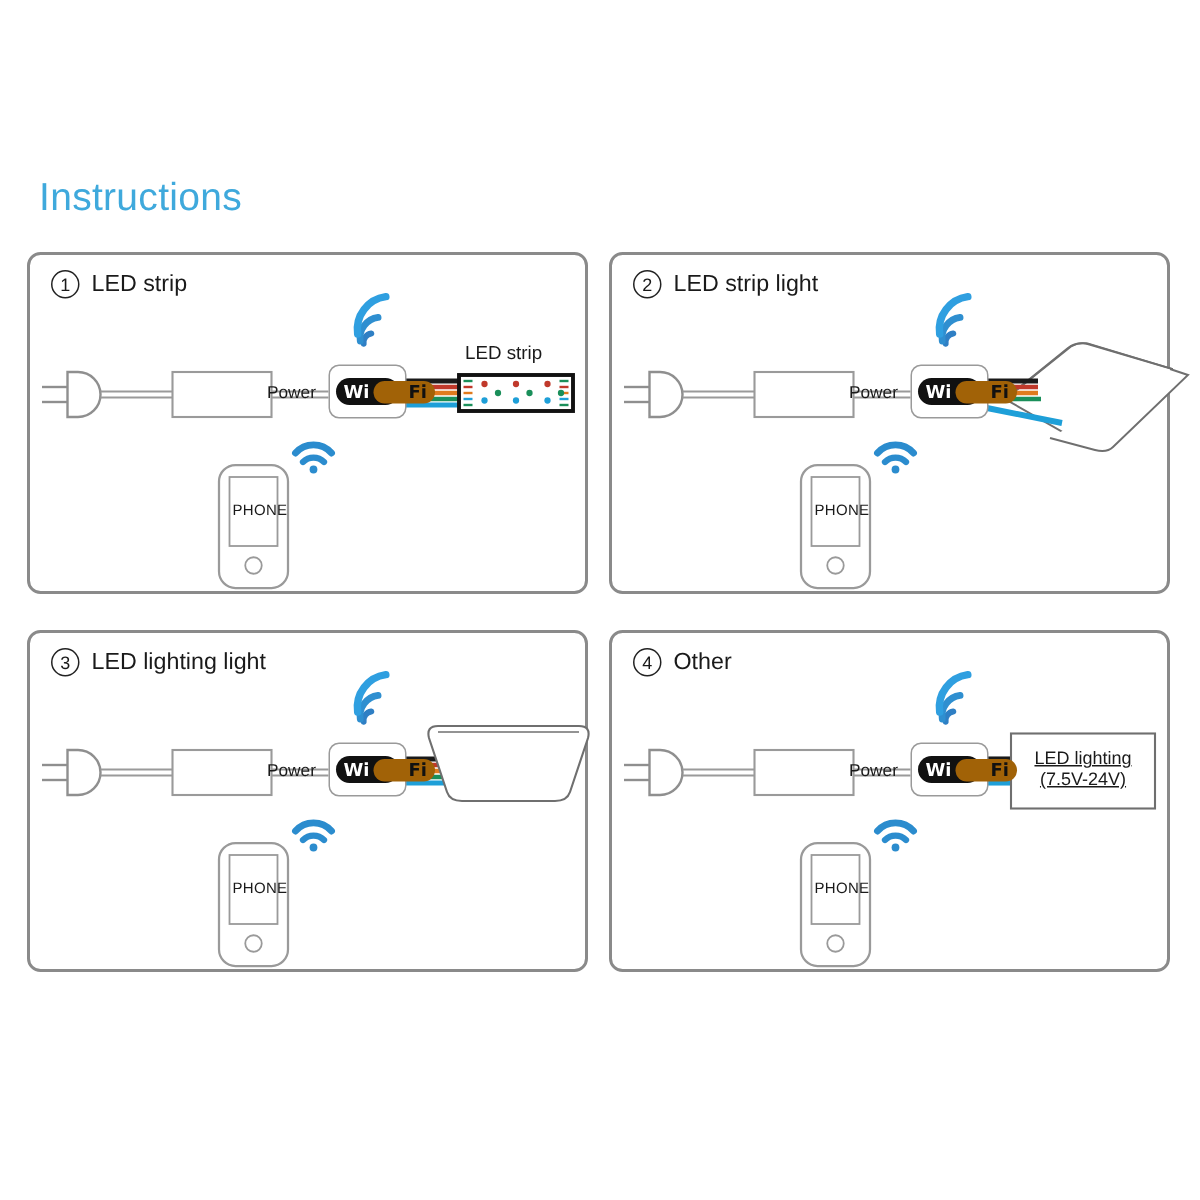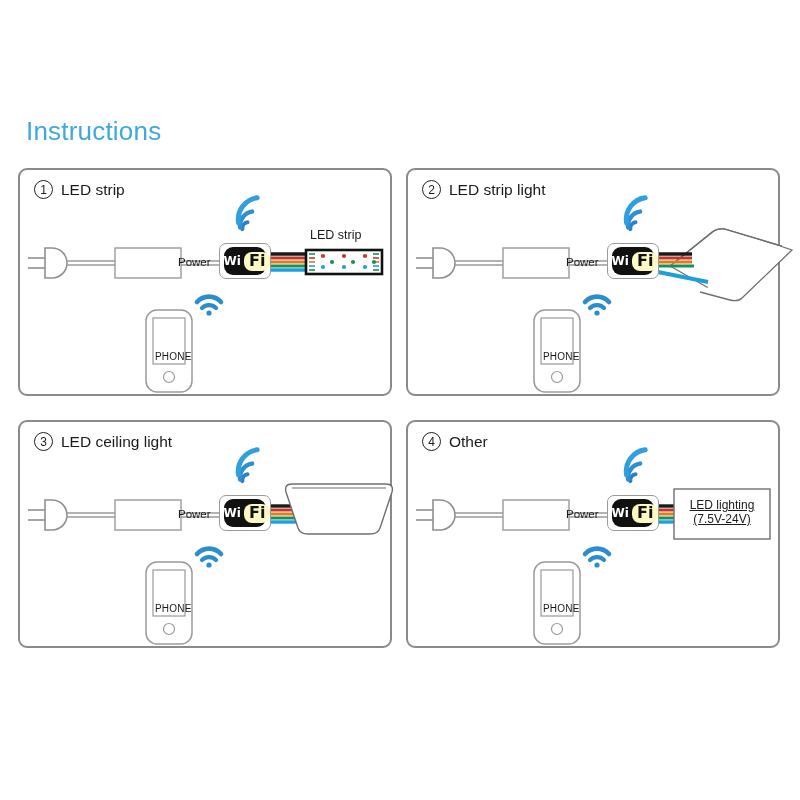--- a/index.html
+++ b/index.html
@@ -59,54 +59,53 @@
   .overflow-layer{position:absolute;left:0;top:0;width:800px;height:800px;pointer-events:none;}
 
   
   .lbl{
     position:absolute;
     font-size:11px;color:#1a1a1a;
     white-space:nowrap;
   }
   .lbl-power{font-size:11.5px;padding-left:48px;}
   .lbl-strip{font-size:12.5px;}
-  .lbl-phone{font-size:10px;letter-spacing:.2px;margin-top:16px;}
+  .lbl-phone{font-size:10px;letter-spacing:.2px;}
   .lbl-ledlight{font-size:12px;line-height:14px;text-align:center;}
 
   
   .wifi-mod{
     position:absolute;
     box-sizing:border-box;
     width:52px;height:36px;
     border:1.6px solid #9a9a9a;
     border-radius:7px;
     background:#ffffff;
     display:flex;align-items:center;justify-content:center;
     box-shadow:inset 0 0 0 2px #ffffff;
   }
   .wifi-logo{
-    width:42px;height:28px;
+    width:42px;height:18px;
     background:#111111;
     border-radius:9px;
     display:flex;align-items:center;
     padding:0 1px;
     box-sizing:border-box;
-    justify-content:center;
   }
   .wifi-logo .wi{
     color:#ffffff;font-size:12px;font-weight:700;
     font-family:"DejaVu Sans", sans-serif;
     padding-left:4px;padding-right:2px;line-height:1;
   }
   .wifi-logo .fi{
-    background:#fef9c3;color:#111111;
-    font-size:16px;font-weight:700;
+    background:#a16207;color:#111111;
+    font-size:12px;font-weight:700;
     font-family:"DejaVu Sans", sans-serif;
     border-radius:8px;
-    padding:1px 5px 2px 5px;line-height:1;
+    padding:1px 5px 2px 23px;line-height:1;
     margin-left:1px;
   }
 </style>
 </head>
 <body>
 
 <div id="page">
 
   <div class="page-title">Instructions</div>
 
@@ -270,21 +269,21 @@
       <div class="wifi-logo">
         <span class="wi">Wi</span>
         <span class="fi">Fi</span>
       </div>
     </div>
   </div>
 
   <div class="panel" id="panel-3">
     <div class="panel-head">
       <div class="circ-num">3</div>
-      <div class="panel-title">LED ceiling light</div>
+      <div class="panel-title">LED lighting light</div>
     </div>
 
     <div class="diagram">
       <svg width="374" height="228" viewBox="0 0 374 228">
         <g transform="translate(214,28) rotate(-8)" fill="none" stroke-linecap="round">
           <path d="M4,32 A6,6 0 0 1 10,26" stroke="#2f7fc4" stroke-width="4"></path>
           <path d="M2,30 A14,14 0 0 1 16,16" stroke="#2f8fd0" stroke-width="4.5"></path>
           <path d="M1,25 A22,22 0 0 1 23,3" stroke="#2f9fe0" stroke-width="5"></path>
         </g>
 

